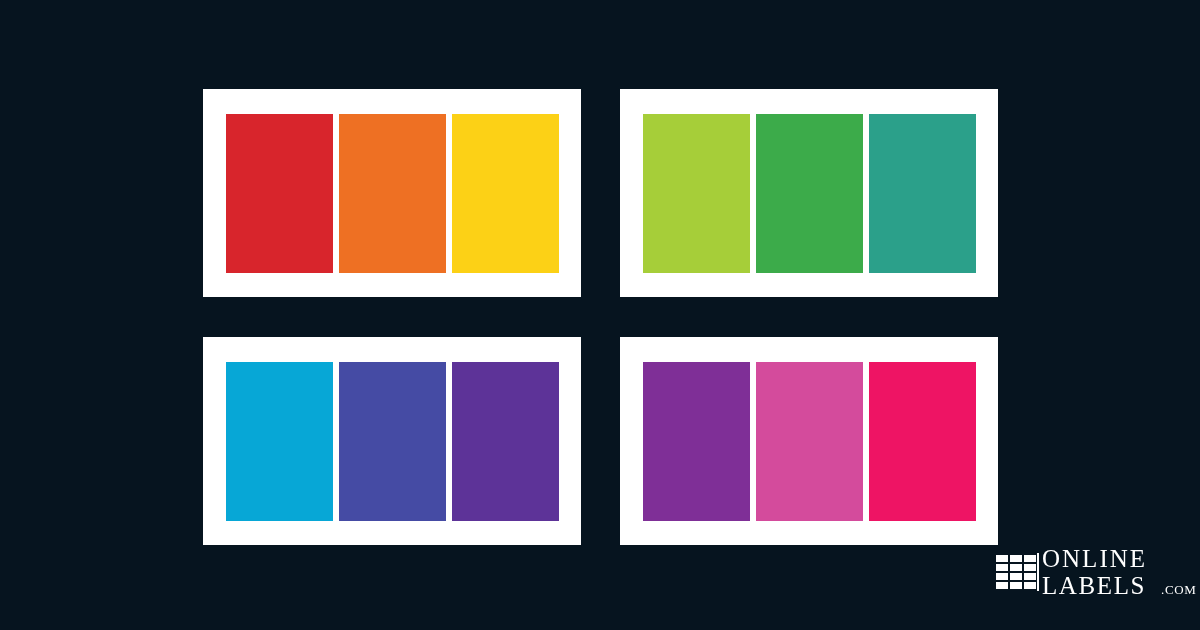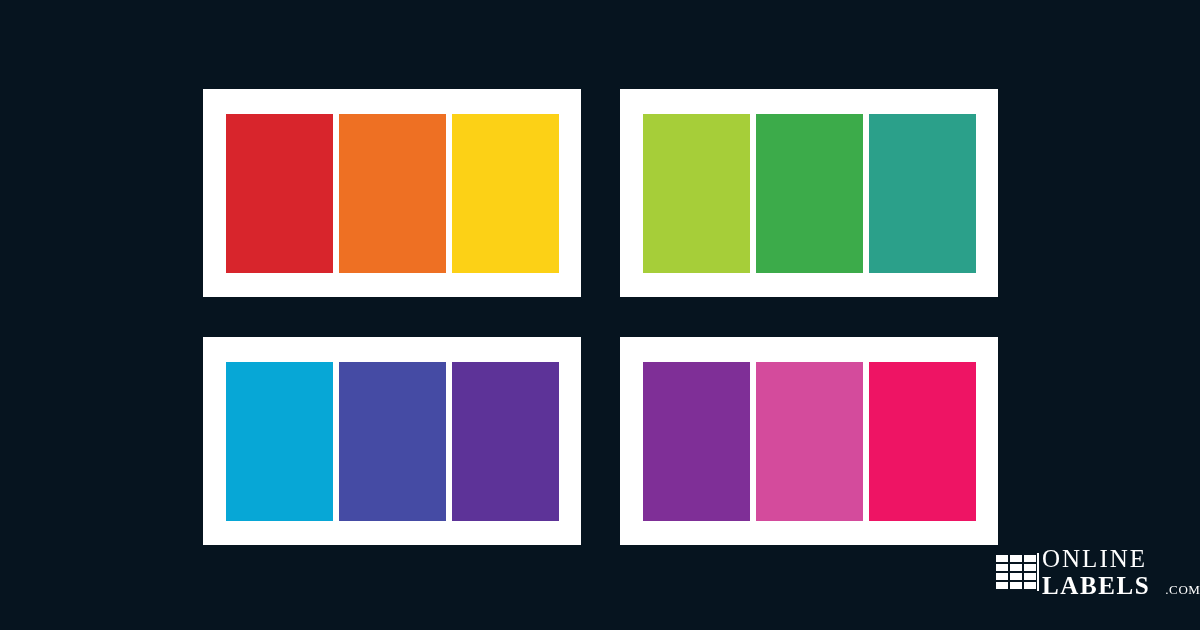--- a/index.html
+++ b/index.html
@@ -87,21 +87,21 @@
   }
   .logo-bottom {
     display: flex;
     align-items: baseline;
     margin-top: 2px;
   }
   .logo-labels {
     font-family: "Liberation Serif", serif;
     font-size: 25px;
     letter-spacing: 1.6px;
-    font-weight: 700;
+    font-weight: 400;
     text-align: center;
   }
   .logo-com {
     font-family: "Liberation Serif", serif;
     font-size: 13px;
     letter-spacing: 0.6px;
     margin-left: 15px;
   }
 </style>
 </head>

